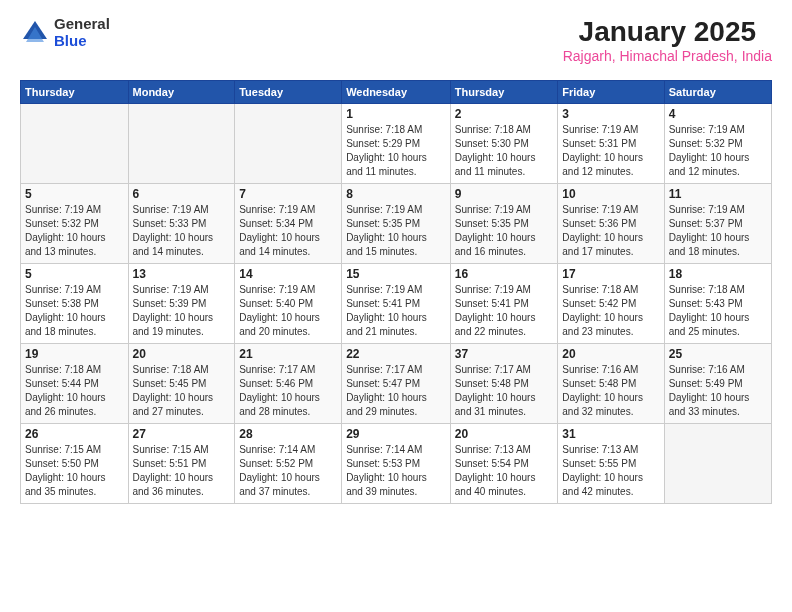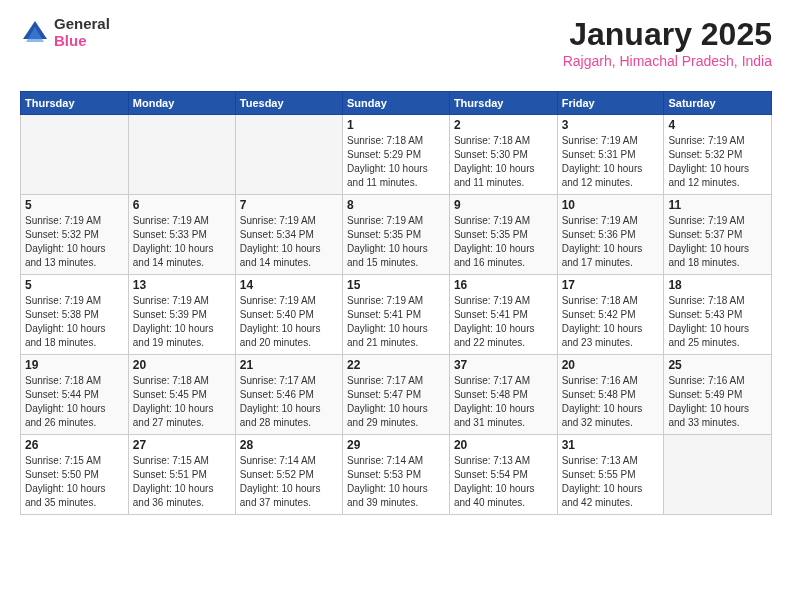--- a/index.html
+++ b/index.html
@@ -12,53 +12,54 @@
     }
     .page {
       width: 792px;
       height: 612px;
       padding: 16px 20px 10px 20px;
     }
     .header {
       display: flex;
       align-items: flex-start;
       justify-content: space-between;
-      margin-bottom: 22px;
+      margin-bottom: 16px;
     }
     .logo {
       display: flex;
       align-items: center;
     }
     .logo-text {
       display: flex;
       flex-direction: column;
       line-height: 1.1;
     }
     .logo-general {
       font-size: 15px;
       font-weight: bold;
       color: #333;
     }
     .logo-blue {
       font-size: 15px;
       font-weight: bold;
-      color: #ec4899;
+      color: #1d4ed8;
     }
     .logo-icon {
       width: 30px;
       height: 30px;
       margin-right: 4px;
     }
     .title-block {
       text-align: right;
     }
     .title-month {
-      font-size: 32px;
+      font-size: 28px;
       font-weight: bold;
       color: #222;
+      text-align: center;
     }
     .title-location {
       font-size: 14px;
       color: #ec4899;
     }
     .calendar {
       width: 100%;
       border-collapse: collapse;
       font-size: 10.5px;
     }
@@ -123,21 +124,21 @@
       <div class="title-location">Rajgarh, Himachal Pradesh, India</div>
     </div>
   </div>
 
   <table class="calendar">
     <thead>
       <tr>
       <th>Thursday</th>
           <th>Monday</th>
           <th>Tuesday</th>
-          <th>Sunday</th>
+          <th>Wednesday</th>
           <th>Thursday</th>
           <th>Friday</th>
           <th>Saturday</th>
         </tr>
     </thead>
     <tbody id="calendar-body">
     <tr class="row-odd">
           <td class="empty"></td>
           <td class="empty"></td>
           <td class="empty"></td>

